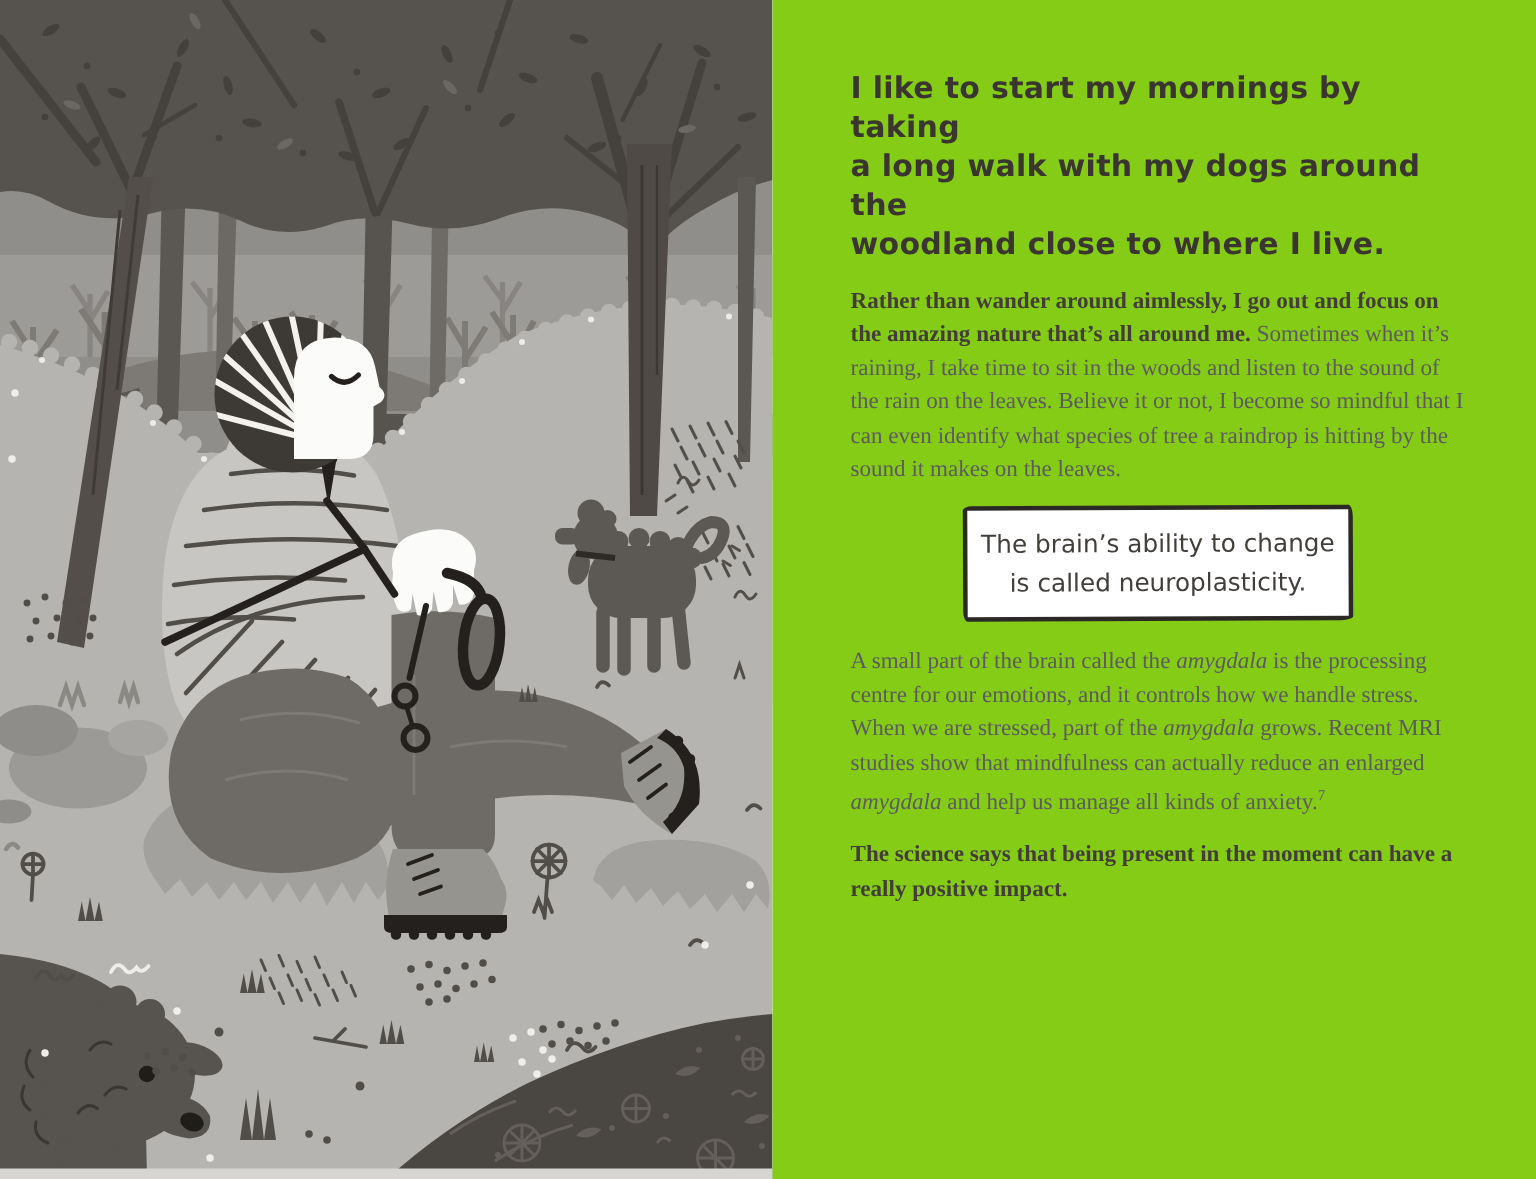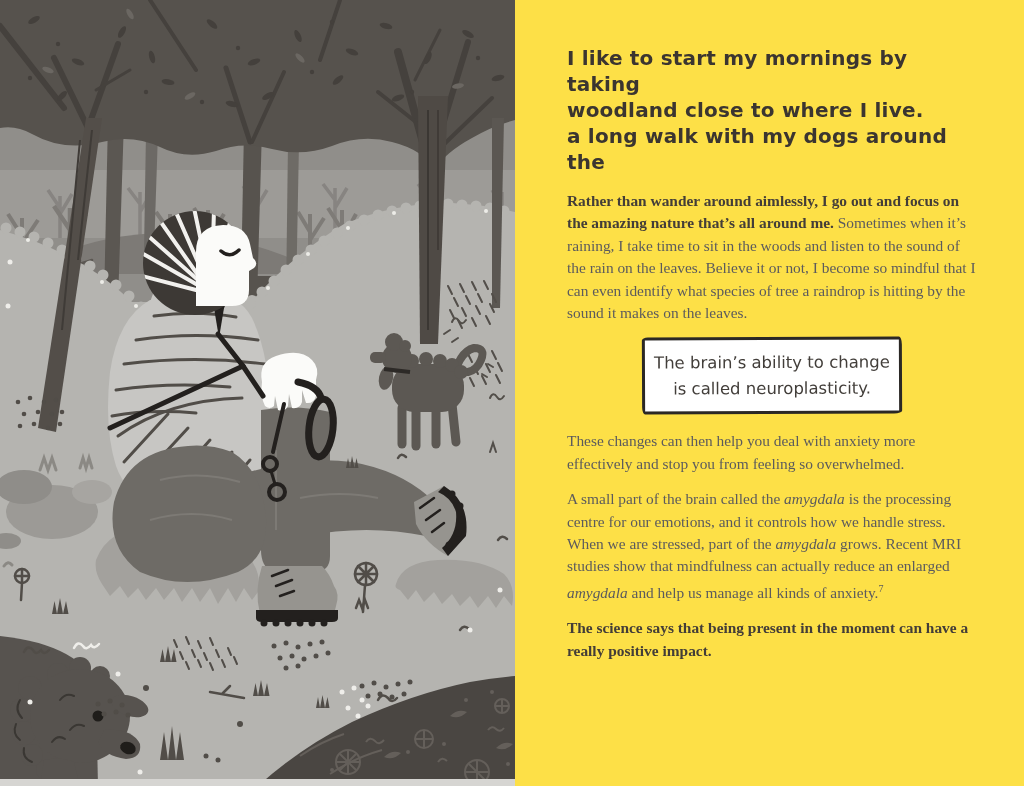--- a/index.html
+++ b/index.html
@@ -1,20 +1,20 @@
 <!DOCTYPE html>
 <html><head>
 <meta charset="utf-8">
 <style>
   html,body{margin:0;padding:0;}
   body{width:1024px;height:786px;position:relative;overflow:hidden;background:#ffffff;
        font-family:"DejaVu Sans",sans-serif;}
   .illus-wrap{position:absolute;left:0;top:0;width:515px;height:786px;}
   .illus-wrap svg{display:block;width:515px;height:786px;}
-  .text-page{position:absolute;left:515px;top:0;width:509px;height:786px;background:#fde047;}
+  .text-page{position:absolute;left:515px;top:0;width:509px;height:786px;background:#84cc16;}
   .text-col{position:absolute;left:52px;top:45px;width:410px;}
   .heading{font-family:"DejaVu Sans",sans-serif;font-weight:bold;font-size:20px;line-height:26px;
            color:#3b3530;letter-spacing:0.2px;margin:0 0 15px 0;}
   .para{font-family:Liberation Serif, serif;font-size:15.4px;line-height:22.4px;
         color:#5c5b5d;margin:0 0 13px 0;}
   .seg-regular{}
   .seg-bold{font-weight:bold;color:#433d38;}
   .seg-italic{font-style:italic;}
   .seg-sup{font-size:10px;vertical-align:6px;}
   .seg-bold-sup{font-size:10px;vertical-align:6px;font-weight:bold;color:#433d38;}
@@ -545,30 +545,29 @@
     </g>
 
     <rect x="0" y="779" width="515" height="7" fill="#d6d5d2"></rect>
   </svg>
   </div>
 
   <div class="text-page">
     <div class="text-col">
       <h1 class="heading">
           <div>I like to start my mornings by taking</div>
+          <div>a long walk with my dogs around the</div>
           <div>woodland close to where I live.</div>
-          <div>a long walk with my dogs around the</div>
         </h1>
       <div>
           <p class="para"><span class="seg-bold">Rather than wander around aimlessly, I go out and focus on the amazing nature that’s all around me. </span><span class="seg-regular">Sometimes when it’s raining, I take time to sit in the woods and listen to the sound of the rain on the leaves. Believe it or not, I become so mindful that I can even identify what species of tree a raindrop is hitting by the sound it makes on the leaves.</span></p>
           <div class="callout">
             <div>The brain’s ability to change</div>
             <div>is called neuroplasticity.</div>
           </div>
-          <p class="para"><span class="seg-regular">These changes can then help you deal with anxiety more effectively and stop you from feeling so overwhelmed.</span></p>
           <p class="para"><span class="seg-regular">A small part of the brain called the </span><span class="seg-italic">amygdala</span><span class="seg-regular"> is the processing centre for our emotions, and it controls how we handle stress. When we are stressed, part of the </span><span class="seg-italic">amygdala</span><span class="seg-regular"> grows. Recent MRI studies show that mindfulness can actually reduce an enlarged </span><span class="seg-italic">amygdala</span><span class="seg-regular"> and help us manage all kinds of anxiety.</span><span class="seg-sup">7</span></p>
           <p class="para"><span class="seg-bold">The science says that being present in the moment can have a really positive impact.</span></p>
         </div>
 
     </div>
   </div>
 
 </div>
 
 </body></html>

